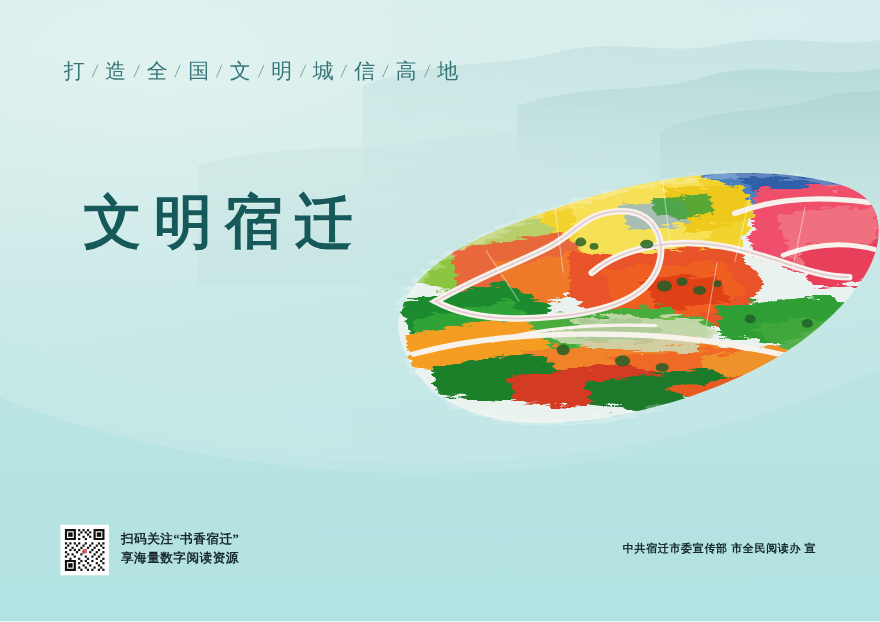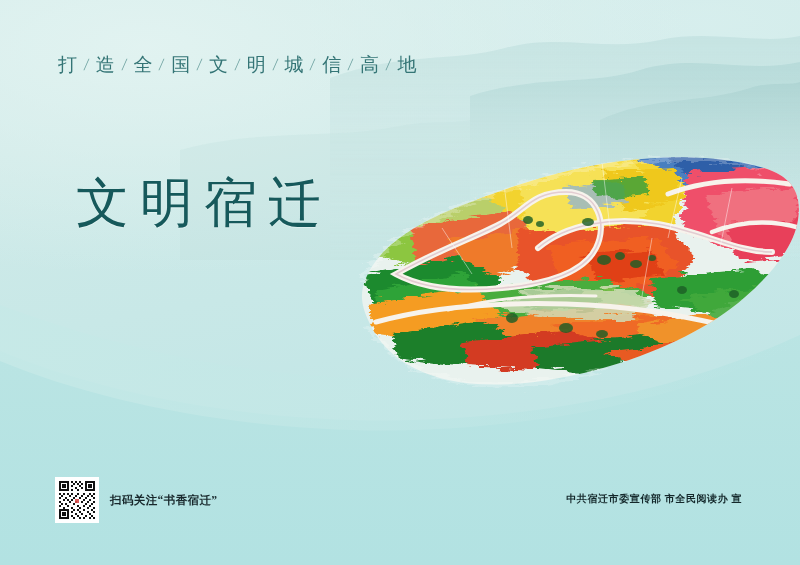--- a/index.html
+++ b/index.html
@@ -74,21 +74,21 @@
     opacity: 0.85;
   }
 
   
   .headline {
     position: absolute;
     left: 76px;
     top: 172px;
     color: #16595b;
     font-family: "Liberation Serif", "DejaVu Serif", serif;
-    font-weight: normal;
+    font-weight: bold;
     font-size: 53px;
     line-height: 63px;
     letter-spacing: 11px;
     text-shadow: 0 1px 0 rgba(255,255,255,0.35);
   }
   .headline .hl-line {
     display: block;
     white-space: nowrap;
   }
   .headline .hl-line-2 {
@@ -449,18 +449,19 @@
             <rect x="32" y="38" width="2" height="2"></rect>
           <rect x="36" y="38" width="2" height="2"></rect>
         </g>
         <g fill="#d94a4a" opacity="0.9">
           <rect x="18" y="20" width="4" height="4"></rect>
         </g>
       </svg>
     </div>
     <div class="qr-caption">
       <div>扫码关注“书香宿迁”</div>
+      <div>享海量数字阅读资源</div>
     </div>
   </div>
 
   <div class="credit">中共宿迁市委宣传部 市全民阅读办 宣</div>
 
 </div>
 
 </body></html>

